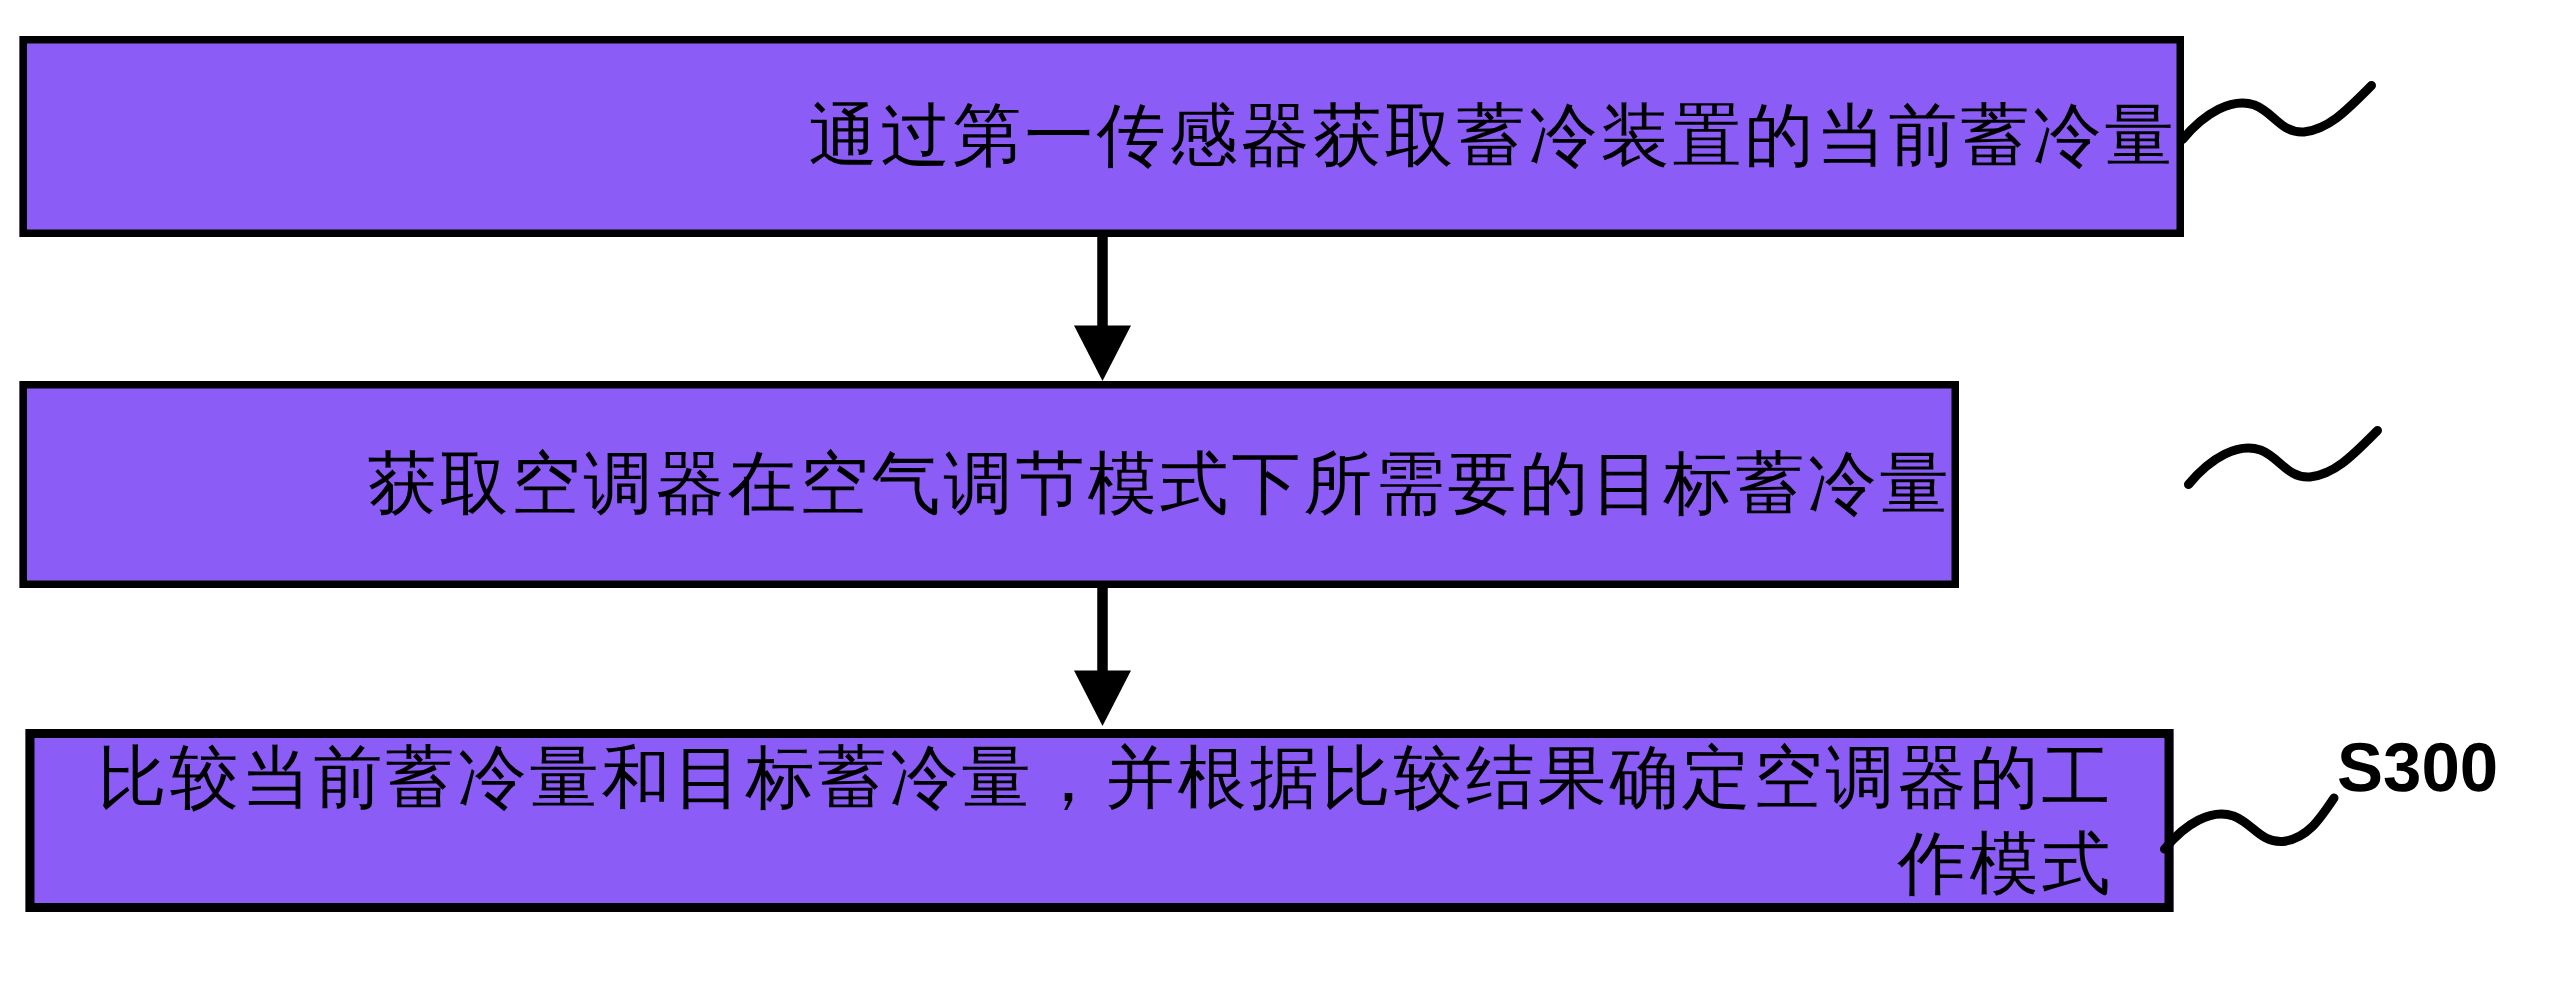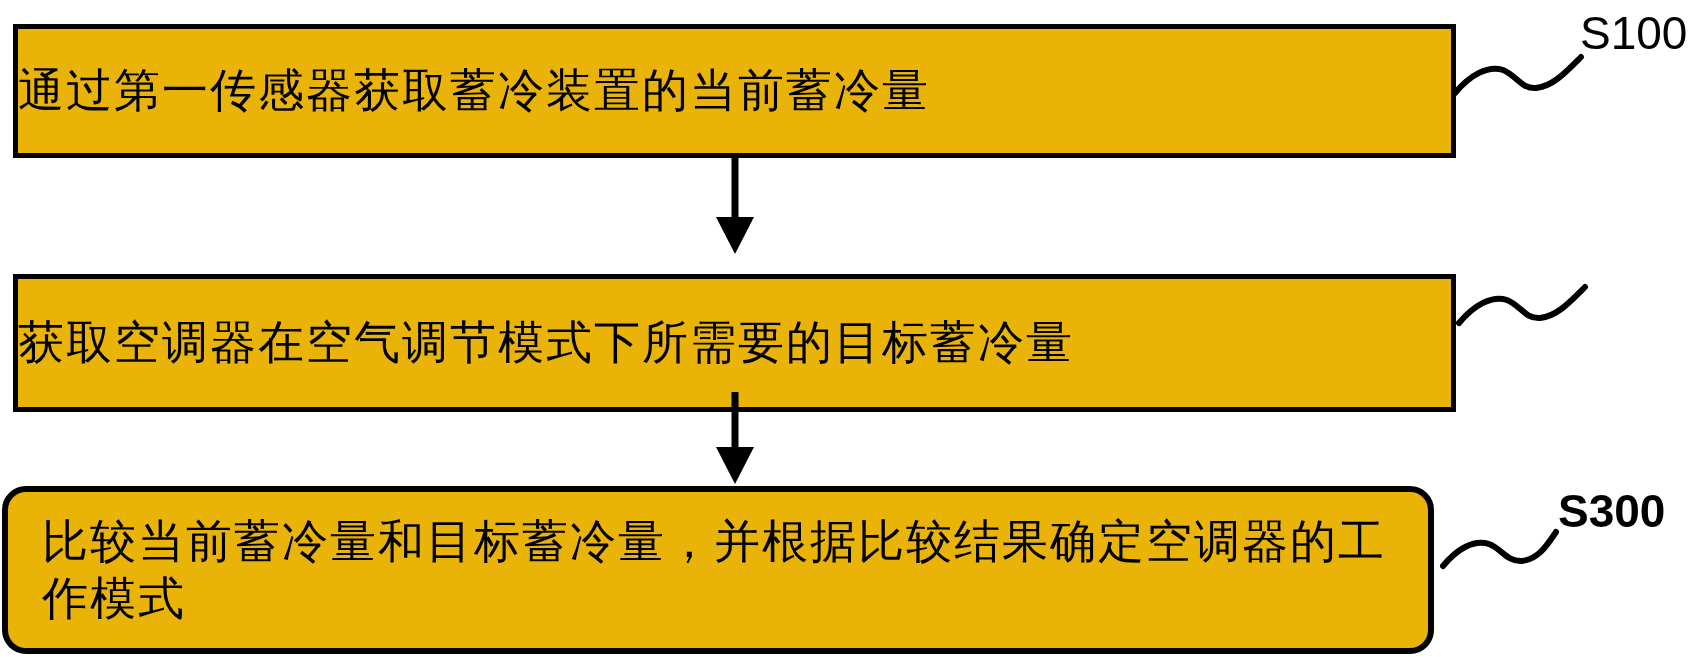--- a/index.html
+++ b/index.html
@@ -11,38 +11,38 @@
     position: relative;
     width: 1702px;
     height: 670px;
     background: #ffffff;
     overflow: hidden;
   }
   .flow-box {
     position: absolute;
     box-sizing: border-box;
     border: 5px solid #000000;
-    background: #eab308;
+    background: #8b5cf6;
     display: flex;
     align-items: center;
     justify-content: center;
-    text-align: left;
+    text-align: right;
     color: #000000;
     font-family: Liberation Sans, sans-serif;
     font-size: 46px;
     letter-spacing: 2px;
     line-height: 1.25;
   }
   .flow-box .box-text {
     display: block;
     width: 100%;
   }
   #box-s100 { left: 13px;  top: 24px;  width: 1443px; height: 134px; }
-  #box-s200 { left: 13px;  top: 254px; width: 1443px; height: 138px; margin-top: 20px; }
-  #box-s300 { left: 2px;  top: 486px; width: 1432px; height: 168px; border-width: 6px; padding: 0 34px; border-radius: 24px; }
+  #box-s200 { left: 13px;  top: 254px; width: 1293px; height: 138px; }
+  #box-s300 { left: 17px;  top: 486px; width: 1432px; height: 122px; border-width: 6px; padding: 0 34px; }
   .step-label {
     position: absolute;
     color: #000000;
     font-family: "Liberation Sans", sans-serif;
     font-size: 46px;
     font-weight: 400;
     white-space: nowrap;
   }
   #label-s100 { left: 1580px; top: 6px;   }
   #label-s200 { left: 1586px; top: 242px; }
@@ -68,21 +68,20 @@
   </div>
 
   <div class="flow-box" id="box-s200">
     <span class="box-text">获取空调器在空气调节模式下所需要的目标蓄冷量</span>
   </div>
 
   <div class="flow-box" id="box-s300">
     <span class="box-text">比较当前蓄冷量和目标蓄冷量，并根据比较结果确定空调器的工作模式</span>
   </div>
 
-  <div class="step-label" id="label-s100">S100</div>
   <div class="step-label" id="label-s300">S300</div>
 
   <svg class="overlay-svg" viewBox="0 0 1702 670" xmlns="http://www.w3.org/2000/svg" aria-hidden="true">
 
     <g>
       <line class="stroke-line" x1="735" y1="158" x2="735" y2="222" stroke-width="7"></line>
       <polygon class="fill-shape" points="716,217 754,217 735,254"></polygon>
     </g>
 
     <g>

